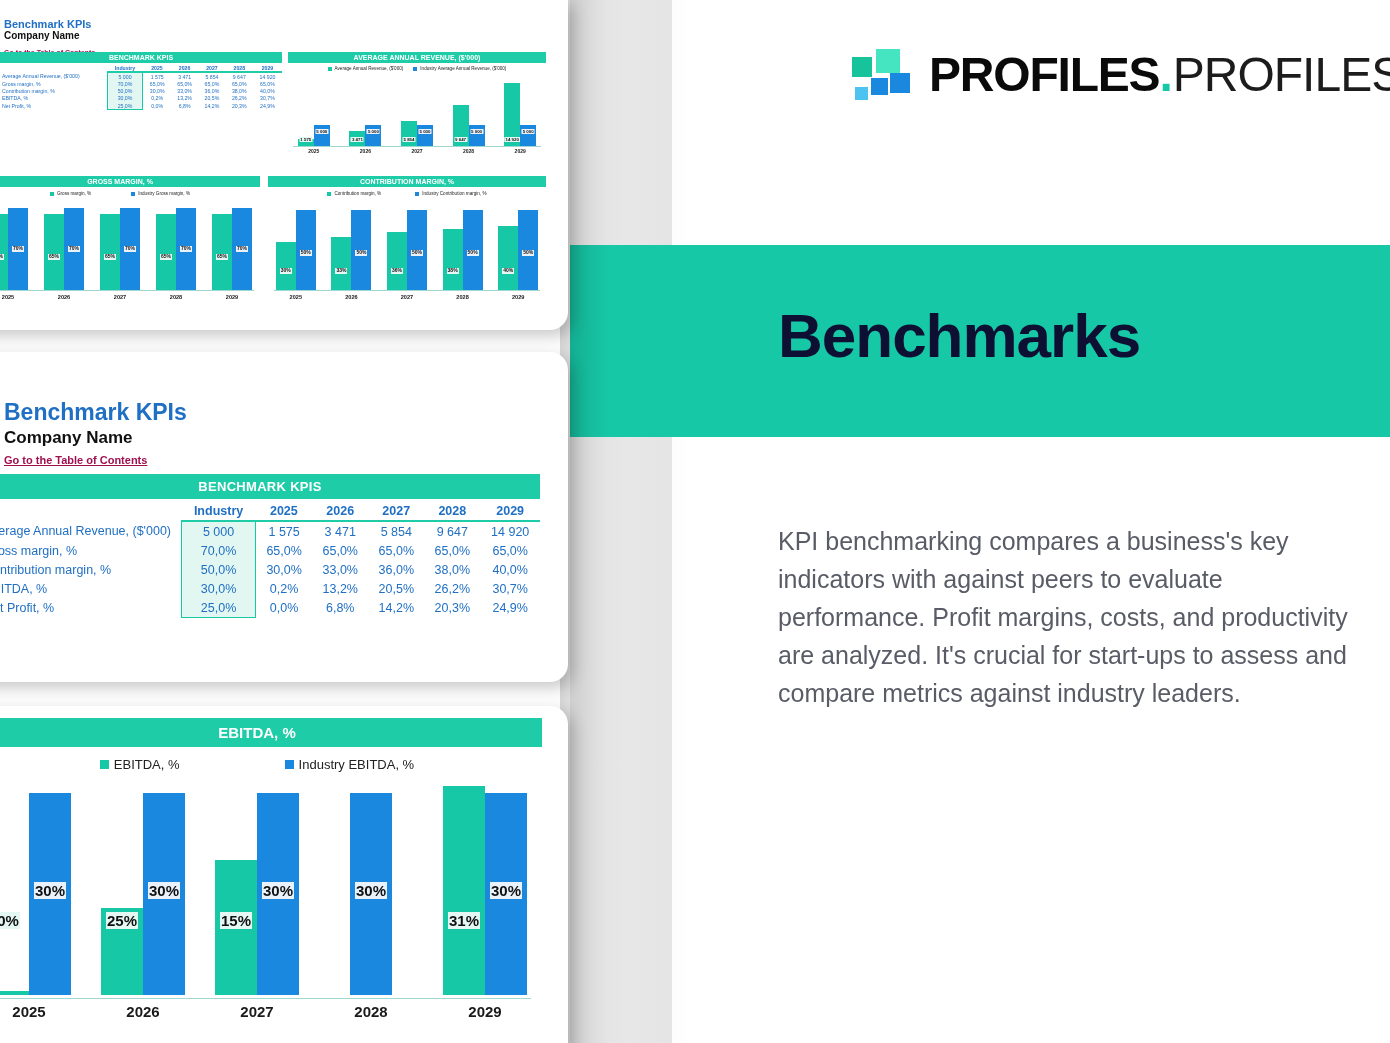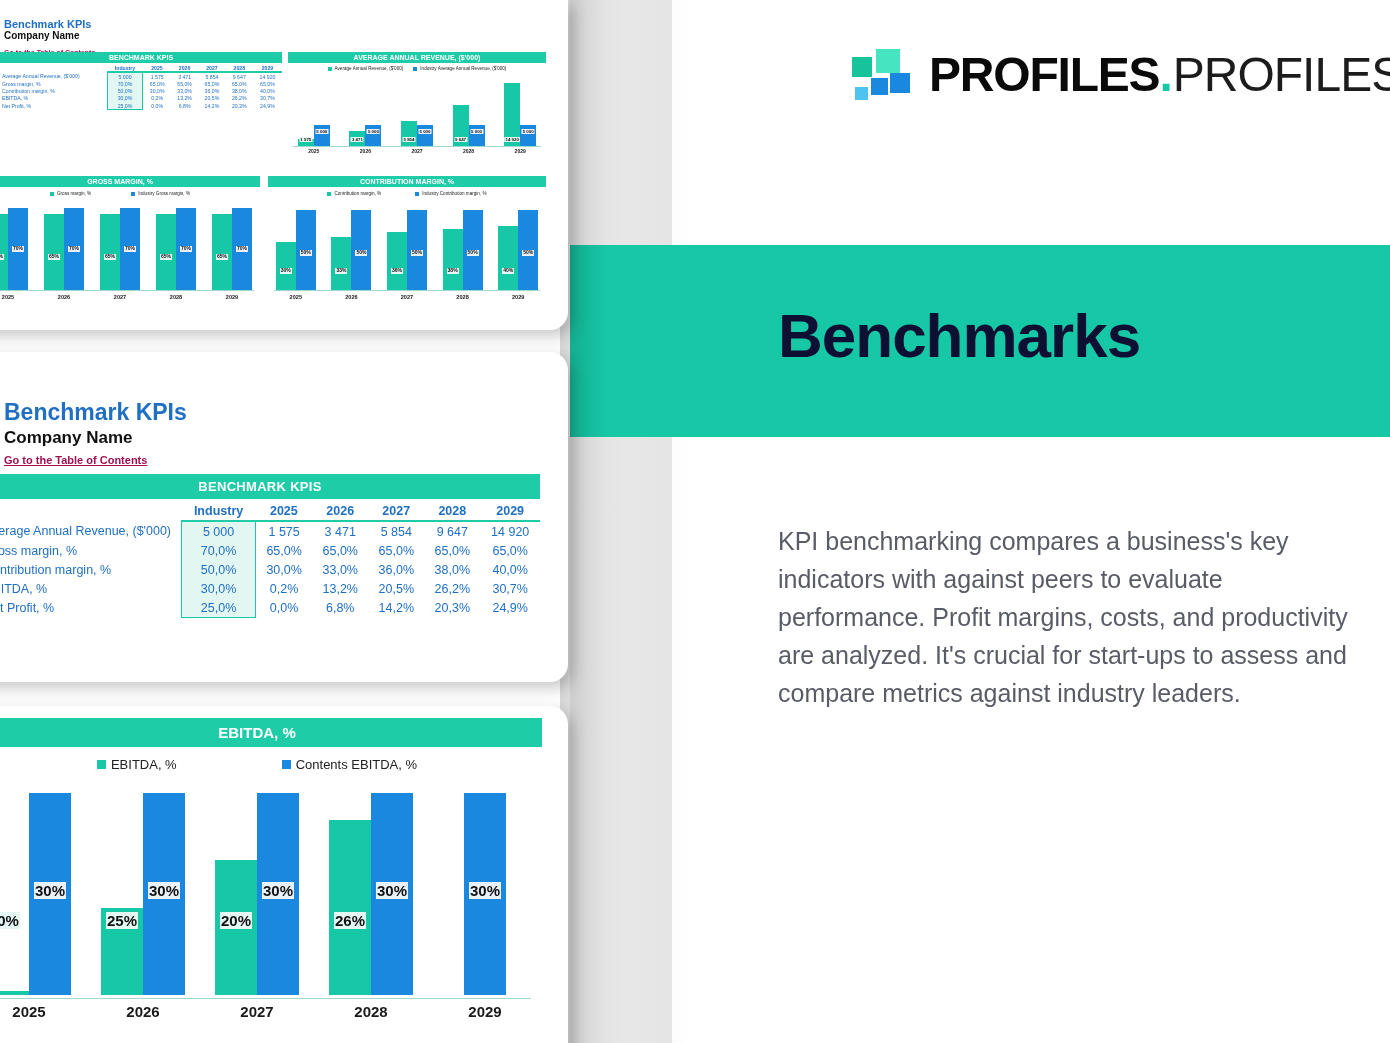--- a/index.html
+++ b/index.html
@@ -522,21 +522,21 @@
  <div class="card-inner">
   <div class="panel" style="left:-4px; top:12px; width:570px; height:340px;">
     <div class="panel-title" style="font-size:15px; padding:6px 0;">EBITDA, %</div>
     <div class="legend" style="font-size:13px; margin-top:10px; gap:105px;">
       <span class="legend-item">
         <i class="legend-swatch sw-teal" style="width:9px;height:9px;margin-right:5px;"></i>
         <span>EBITDA, %</span>
       </span>
       <span class="legend-item">
         <i class="legend-swatch sw-blue" style="width:9px;height:9px;margin-right:5px;"></i>
-        <span>Contents EBITDA, %</span>
+        <span>Industry EBITDA, %</span>
       </span>
     </div>
     <div class="plot" id="plot-ebitda" style="top:58px; height:280px;">
           <div class="groups" style="top:0; height:244px;">
             <div class="group">
               <div class="bars" style="height:222px; gap:0px;">
                 <div class="bar teal" style="width:42px;height:4px;">
                   <span class="bar-lbl" style="font-size:15px;bottom:66px;">0%</span>
                 </div>
                 <div class="bar blue" style="width:42px;height:201.8181818181818px;">
@@ -552,45 +552,45 @@
                 </div>
                 <div class="bar blue" style="width:42px;height:201.8181818181818px;">
                   <span class="bar-lbl outside" style="font-size:15px;bottom:96px;">30%</span>
                 </div>
               </div>
               <div class="cat" style="font-size:15px;margin-top:8px;">2026</div>
             </div>
             <div class="group">
               <div class="bars" style="height:222px; gap:0px;">
                 <div class="bar teal" style="width:42px;height:134.54545454545456px;">
-                  <span class="bar-lbl" style="font-size:15px;bottom:66px;">20%</span>
+                  <span class="bar-lbl" style="font-size:15px;bottom:66px;">15%</span>
                 </div>
                 <div class="bar blue" style="width:42px;height:201.8181818181818px;">
                   <span class="bar-lbl outside" style="font-size:15px;bottom:96px;">30%</span>
                 </div>
               </div>
               <div class="cat" style="font-size:15px;margin-top:8px;">2027</div>
-            </div>
-            <div class="group">
-              <div class="bars" style="height:222px; gap:0px;">
-                <div class="bar teal" style="width:42px;height:174.9090909090909px;">
-                  <span class="bar-lbl" style="font-size:15px;bottom:66px;">26%</span>
-                </div>
-                <div class="bar blue" style="width:42px;height:201.8181818181818px;">
-                  <span class="bar-lbl outside" style="font-size:15px;bottom:96px;">30%</span>
-                </div>
-              </div>
-              <div class="cat" style="font-size:15px;margin-top:8px;">2028</div>
             </div>
             <div class="group">
               <div class="bars" style="height:222px; gap:0px;">
                 <div class="bar blue" style="width:42px;height:201.8181818181818px;">
                   <span class="bar-lbl outside" style="font-size:15px;bottom:96px;">30%</span>
                 </div>
               </div>
+              <div class="cat" style="font-size:15px;margin-top:8px;">2028</div>
+            </div>
+            <div class="group">
+              <div class="bars" style="height:222px; gap:0px;">
+                <div class="bar teal" style="width:42px;height:208.54545454545456px;">
+                  <span class="bar-lbl" style="font-size:15px;bottom:66px;">31%</span>
+                </div>
+                <div class="bar blue" style="width:42px;height:201.8181818181818px;">
+                  <span class="bar-lbl outside" style="font-size:15px;bottom:96px;">30%</span>
+                </div>
+              </div>
               <div class="cat" style="font-size:15px;margin-top:8px;">2029</div>
             </div>
           </div>
           <div class="axis-line" style="top:222px;"></div>
         </div>
   </div>
  </div>
 </div>
 
 </body></html>

